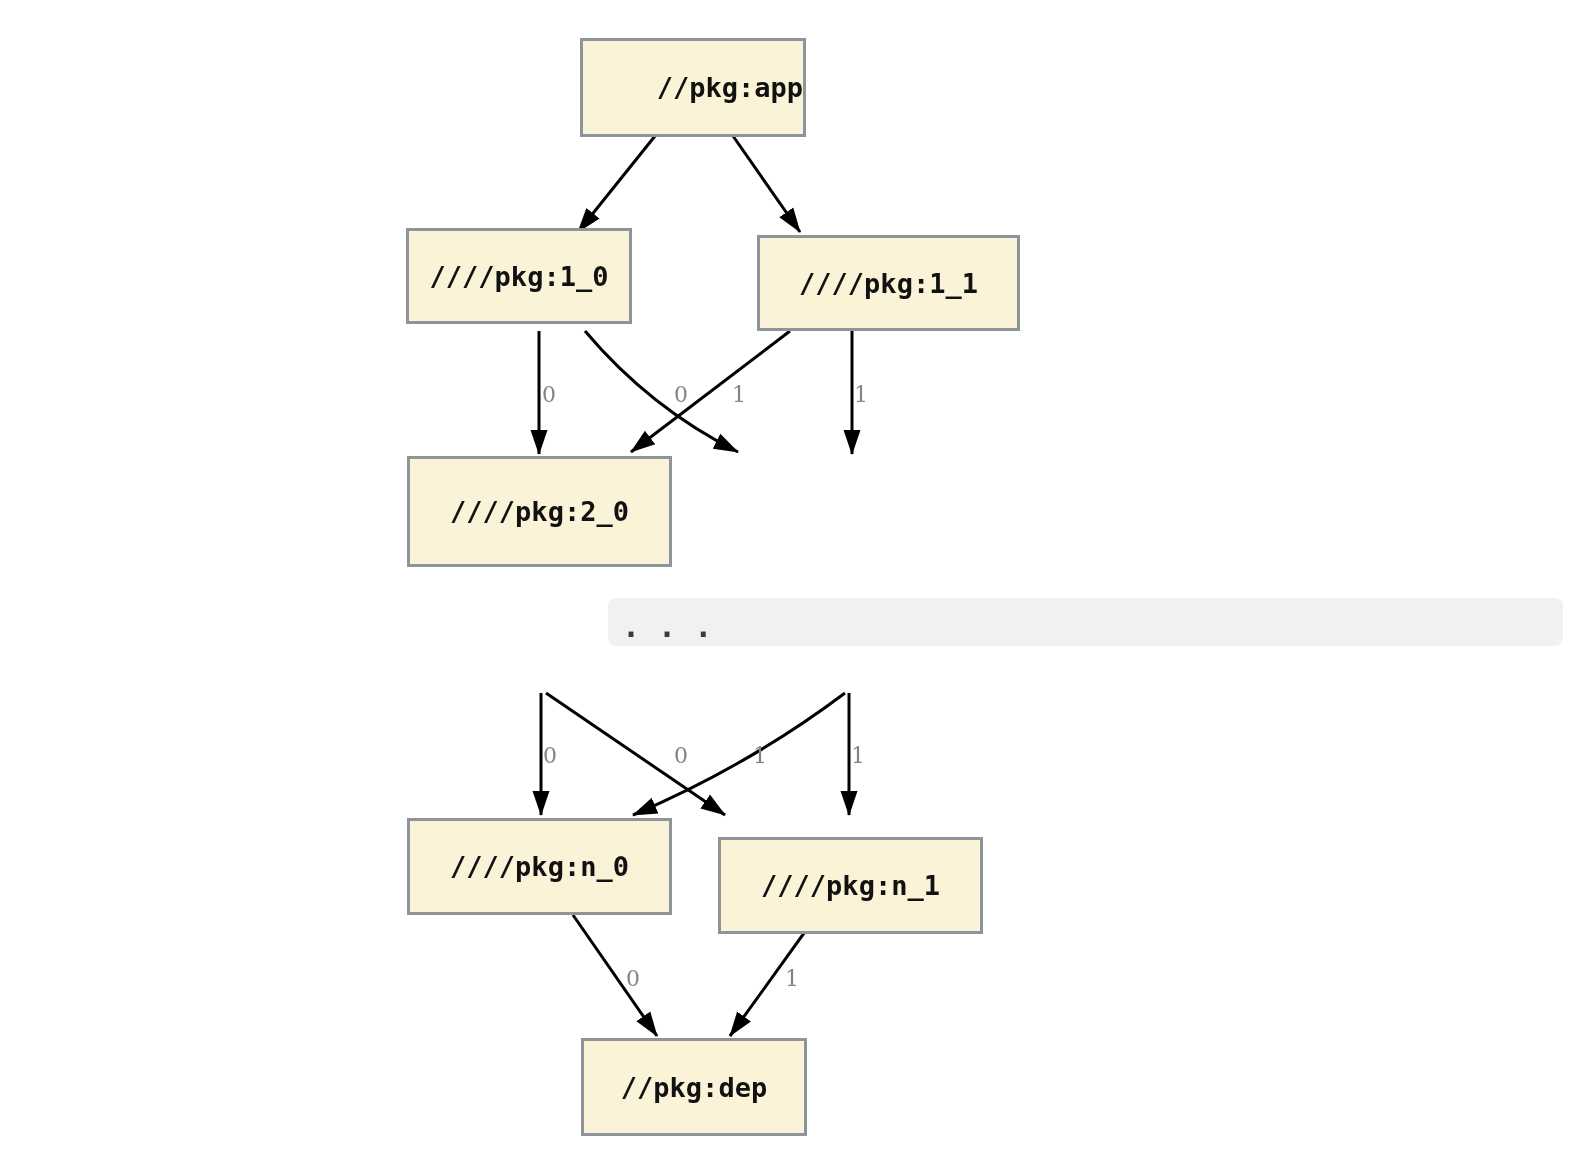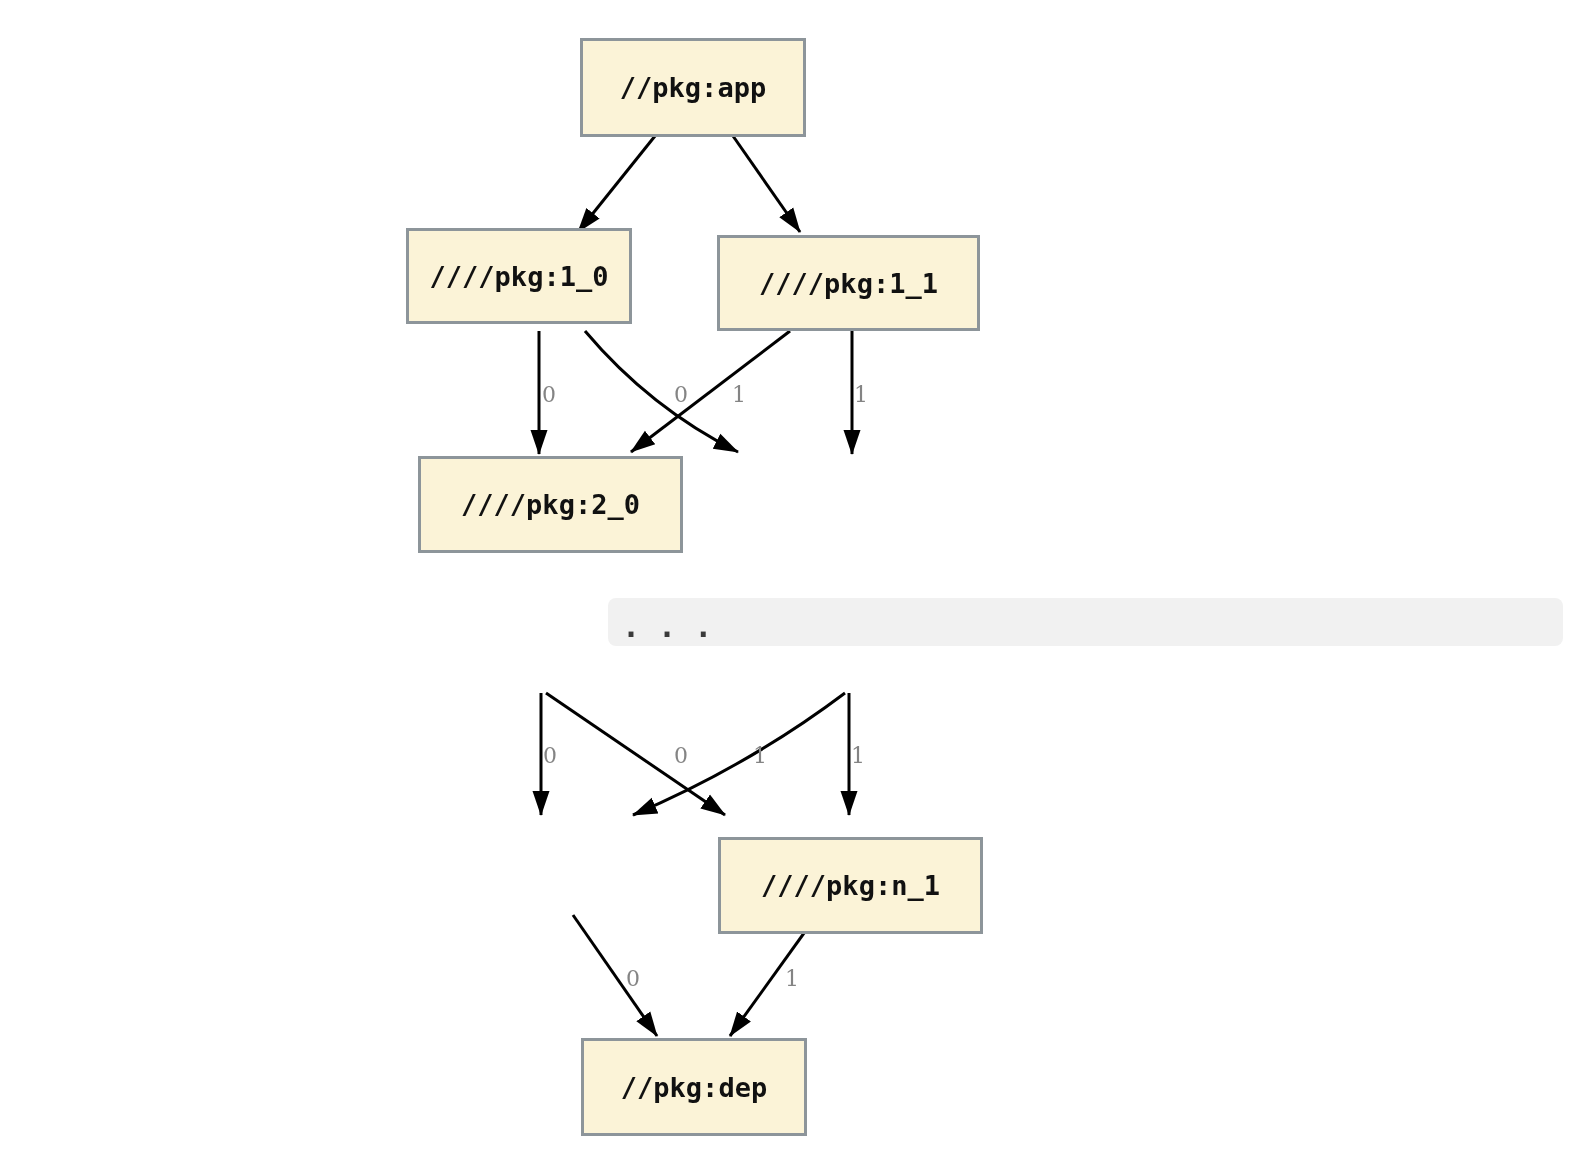--- a/index.html
+++ b/index.html
@@ -17,24 +17,24 @@
     background:#fbf3d7;
     border:3px solid #8d959a;
     display:flex;align-items:center;justify-content:center;
     font-family:"DejaVu Sans Mono", monospace;
     font-weight:bold;
     font-size:27px;
     color:#111111;
     letter-spacing:0px;
     white-space:nowrap;
   }
-  .node-app{left:580px;top:38px;width:226px;height:99px;}
+  .node-app{left:580px;top:38px;width:226px;height:99px;justify-content:flex-end;}
   .node-1-0{left:406px;top:228px;width:226px;height:96px;}
-  .node-1-1{left:717px;top:235px;width:263px;height:96px;}
-  .node-2-0{left:407px;top:456px;width:265px;height:97px;margin-left:11px;}
+  .node-1-1{left:757px;top:235px;width:263px;height:96px;}
+  .node-2-0{left:407px;top:456px;width:265px;height:111px;}
   .node-2-1{left:718px;top:456px;width:265px;height:97px;}
   .node-n-0{left:407px;top:818px;width:265px;height:97px;}
   .node-n-1{left:718px;top:818px;width:265px;height:97px;margin-top:19px;}
   .node-dep{left:581px;top:1038px;width:226px;height:98px;}
   .ellipsis-band{
     position:absolute;
     left:608px;top:598px;width:955px;height:48px;
     background:#f1f1f1;
     border-radius:8px;
   }
@@ -106,20 +106,23 @@
 
   <div class="node node-2-0">
     <span>////pkg:2_0</span>
   </div>
 
 
   <div class="ellipsis-band">
     <span class="dots">. . .</span>
   </div>
 
+  <div class="node node-n-0">
+    <span>////pkg:n_0</span>
+  </div>
 
   <div class="node node-n-1">
     <span>////pkg:n_1</span>
   </div>
 
   <div class="node node-dep">
     <span>//pkg:dep</span>
   </div>
 
 </div>

